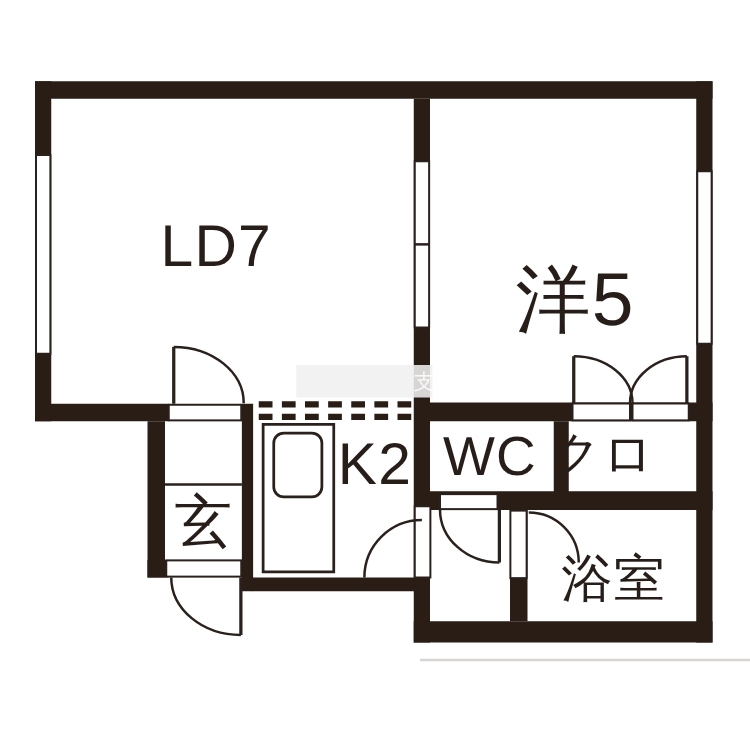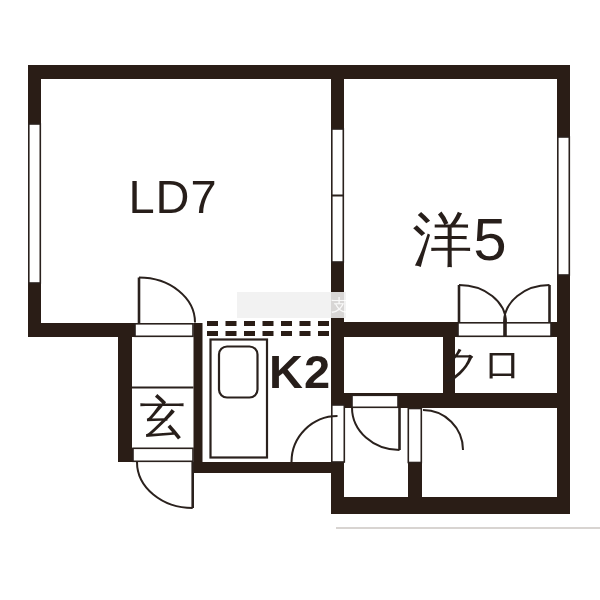--- a/index.html
+++ b/index.html
@@ -79,16 +79,18 @@
   <line class="faint" x1="336" y1="528" x2="600" y2="528"></line>
 </svg>
 
 
 <div class="wm-band"></div>
 <div class="wm-text">支</div>
 
 
 <div class="lbl" style="left:173px;top:196px;font-size:47px;">LD7</div>
 <div class="lbl" style="left:460px;top:197px;font-size:60px;margin-top:43px;">洋5</div>
-<div class="lbl" style="left:300px;top:371px;font-size:47px;font-weight:bold;">K2</div>
+<div class="lbl" style="left:300px;top:371px;font-size:47px;">K2</div>
+<div class="lbl" style="left:392px;top:366px;font-size:44px;">WC</div>
 <div class="lbl" style="left:482px;top:364px;font-size:40px;">クロ</div>
 <div class="lbl" style="left:163px;top:417px;font-size:46px;">玄</div>
+<div class="lbl" style="left:491px;top:463px;font-size:41px;">浴室</div>
 </div>
 
 </body></html>

